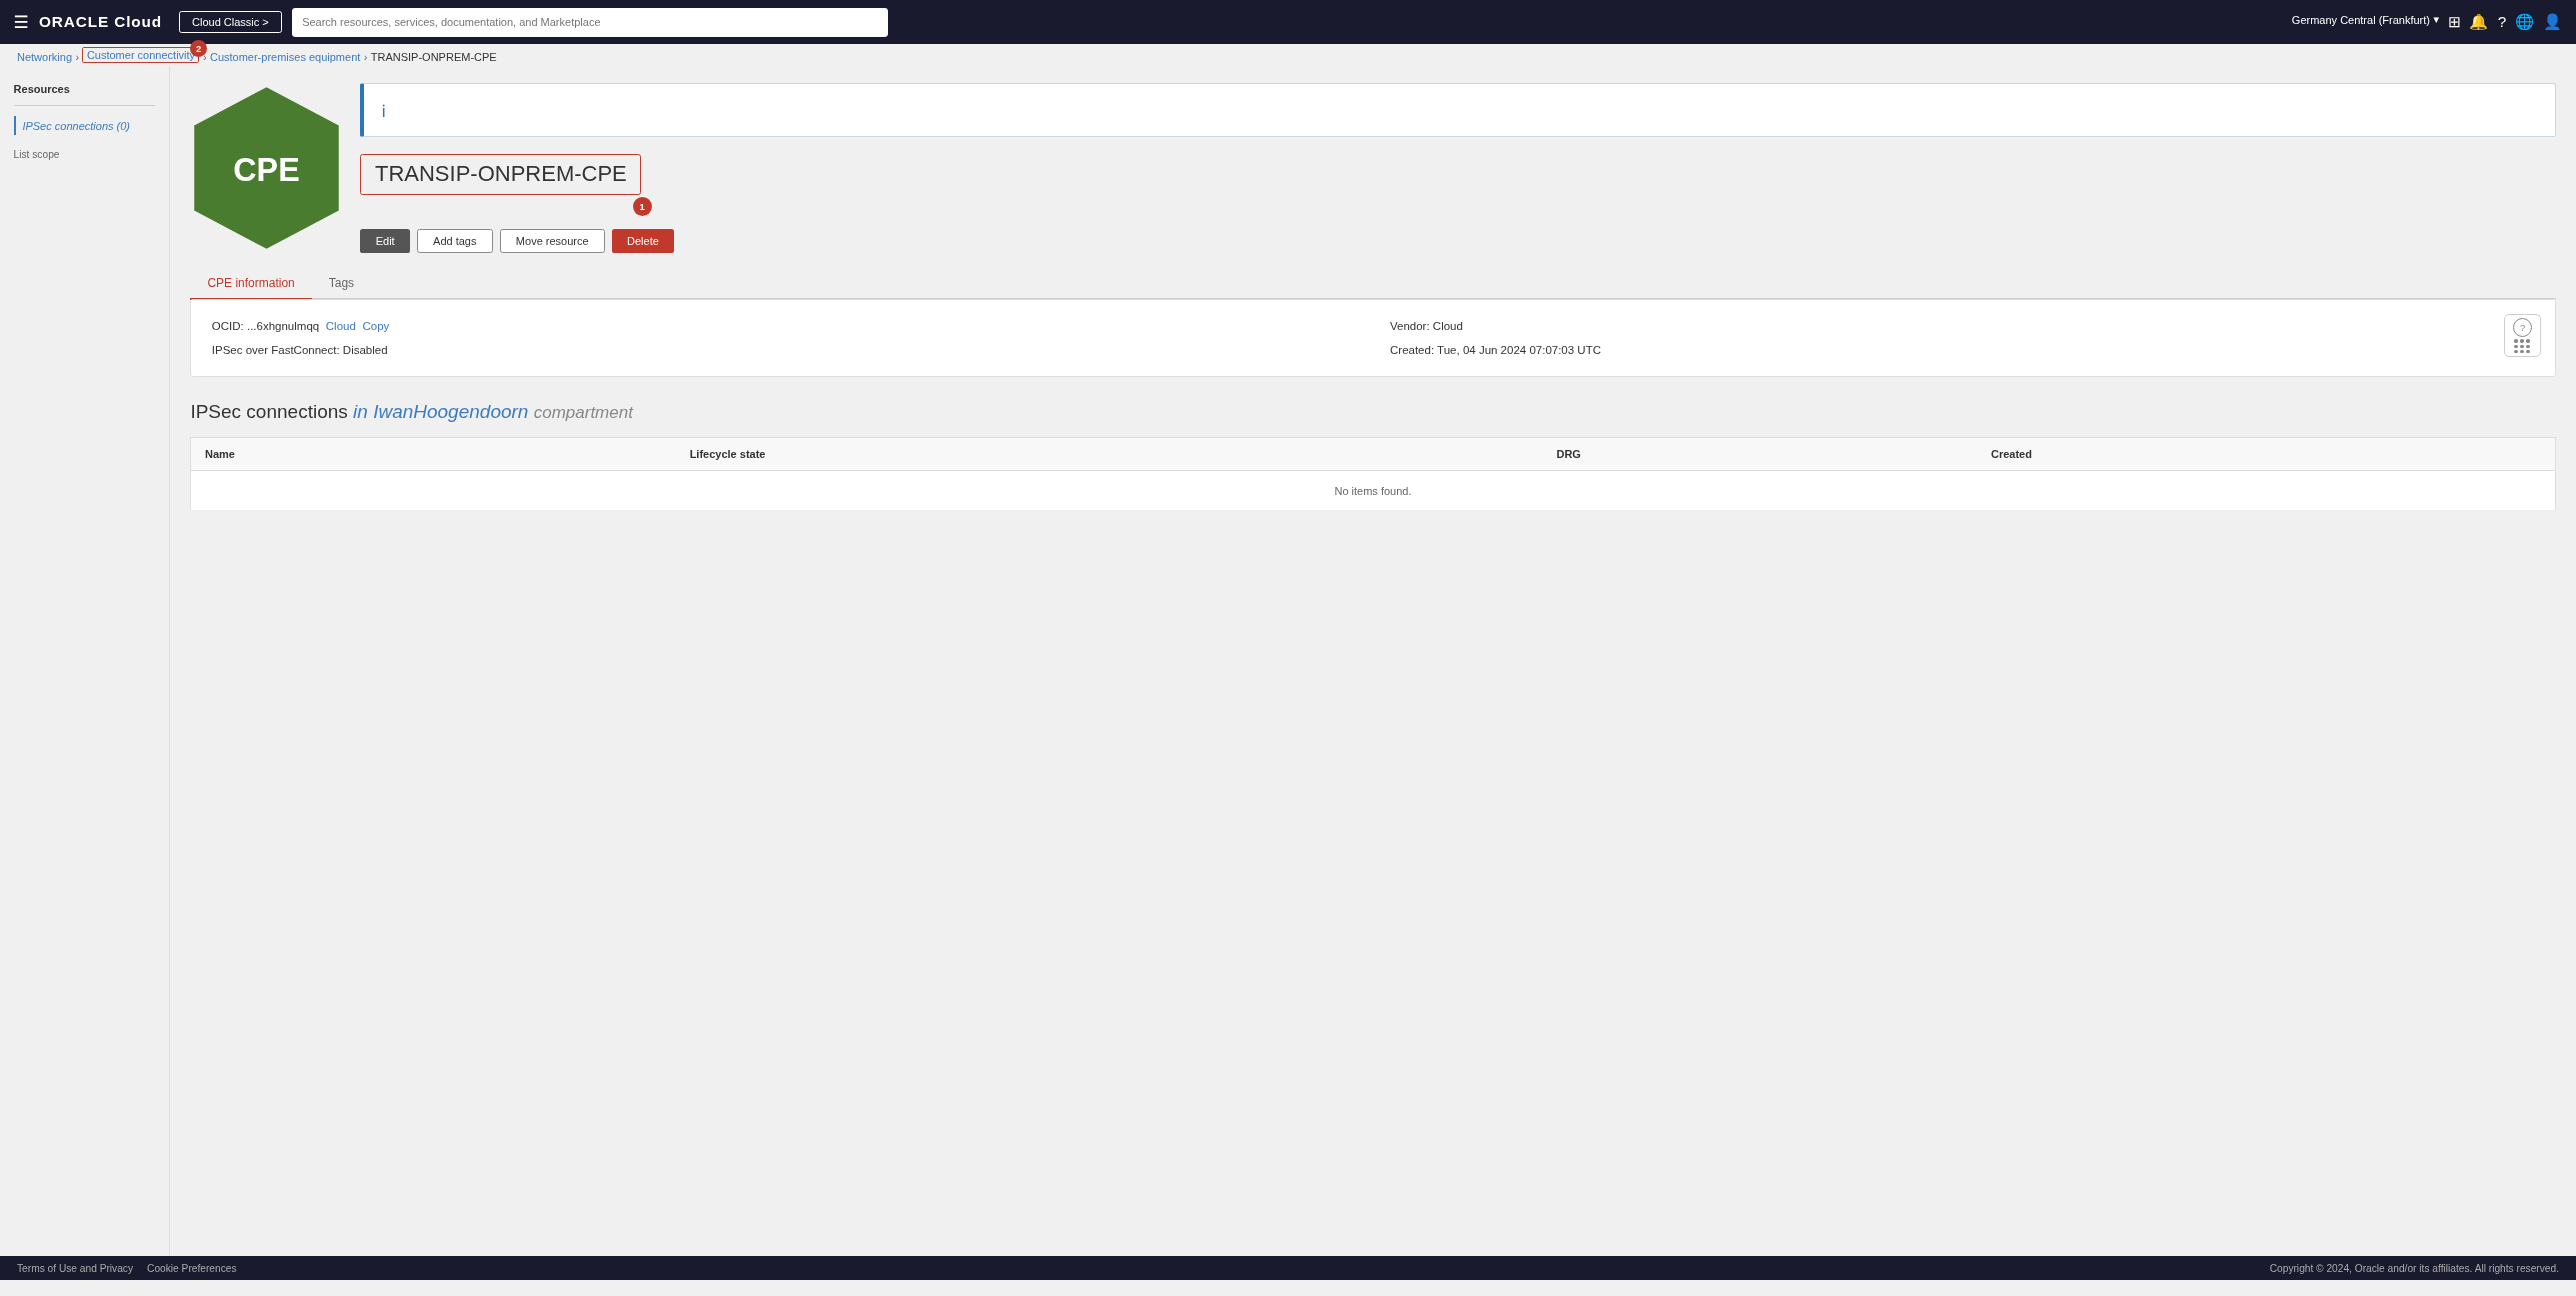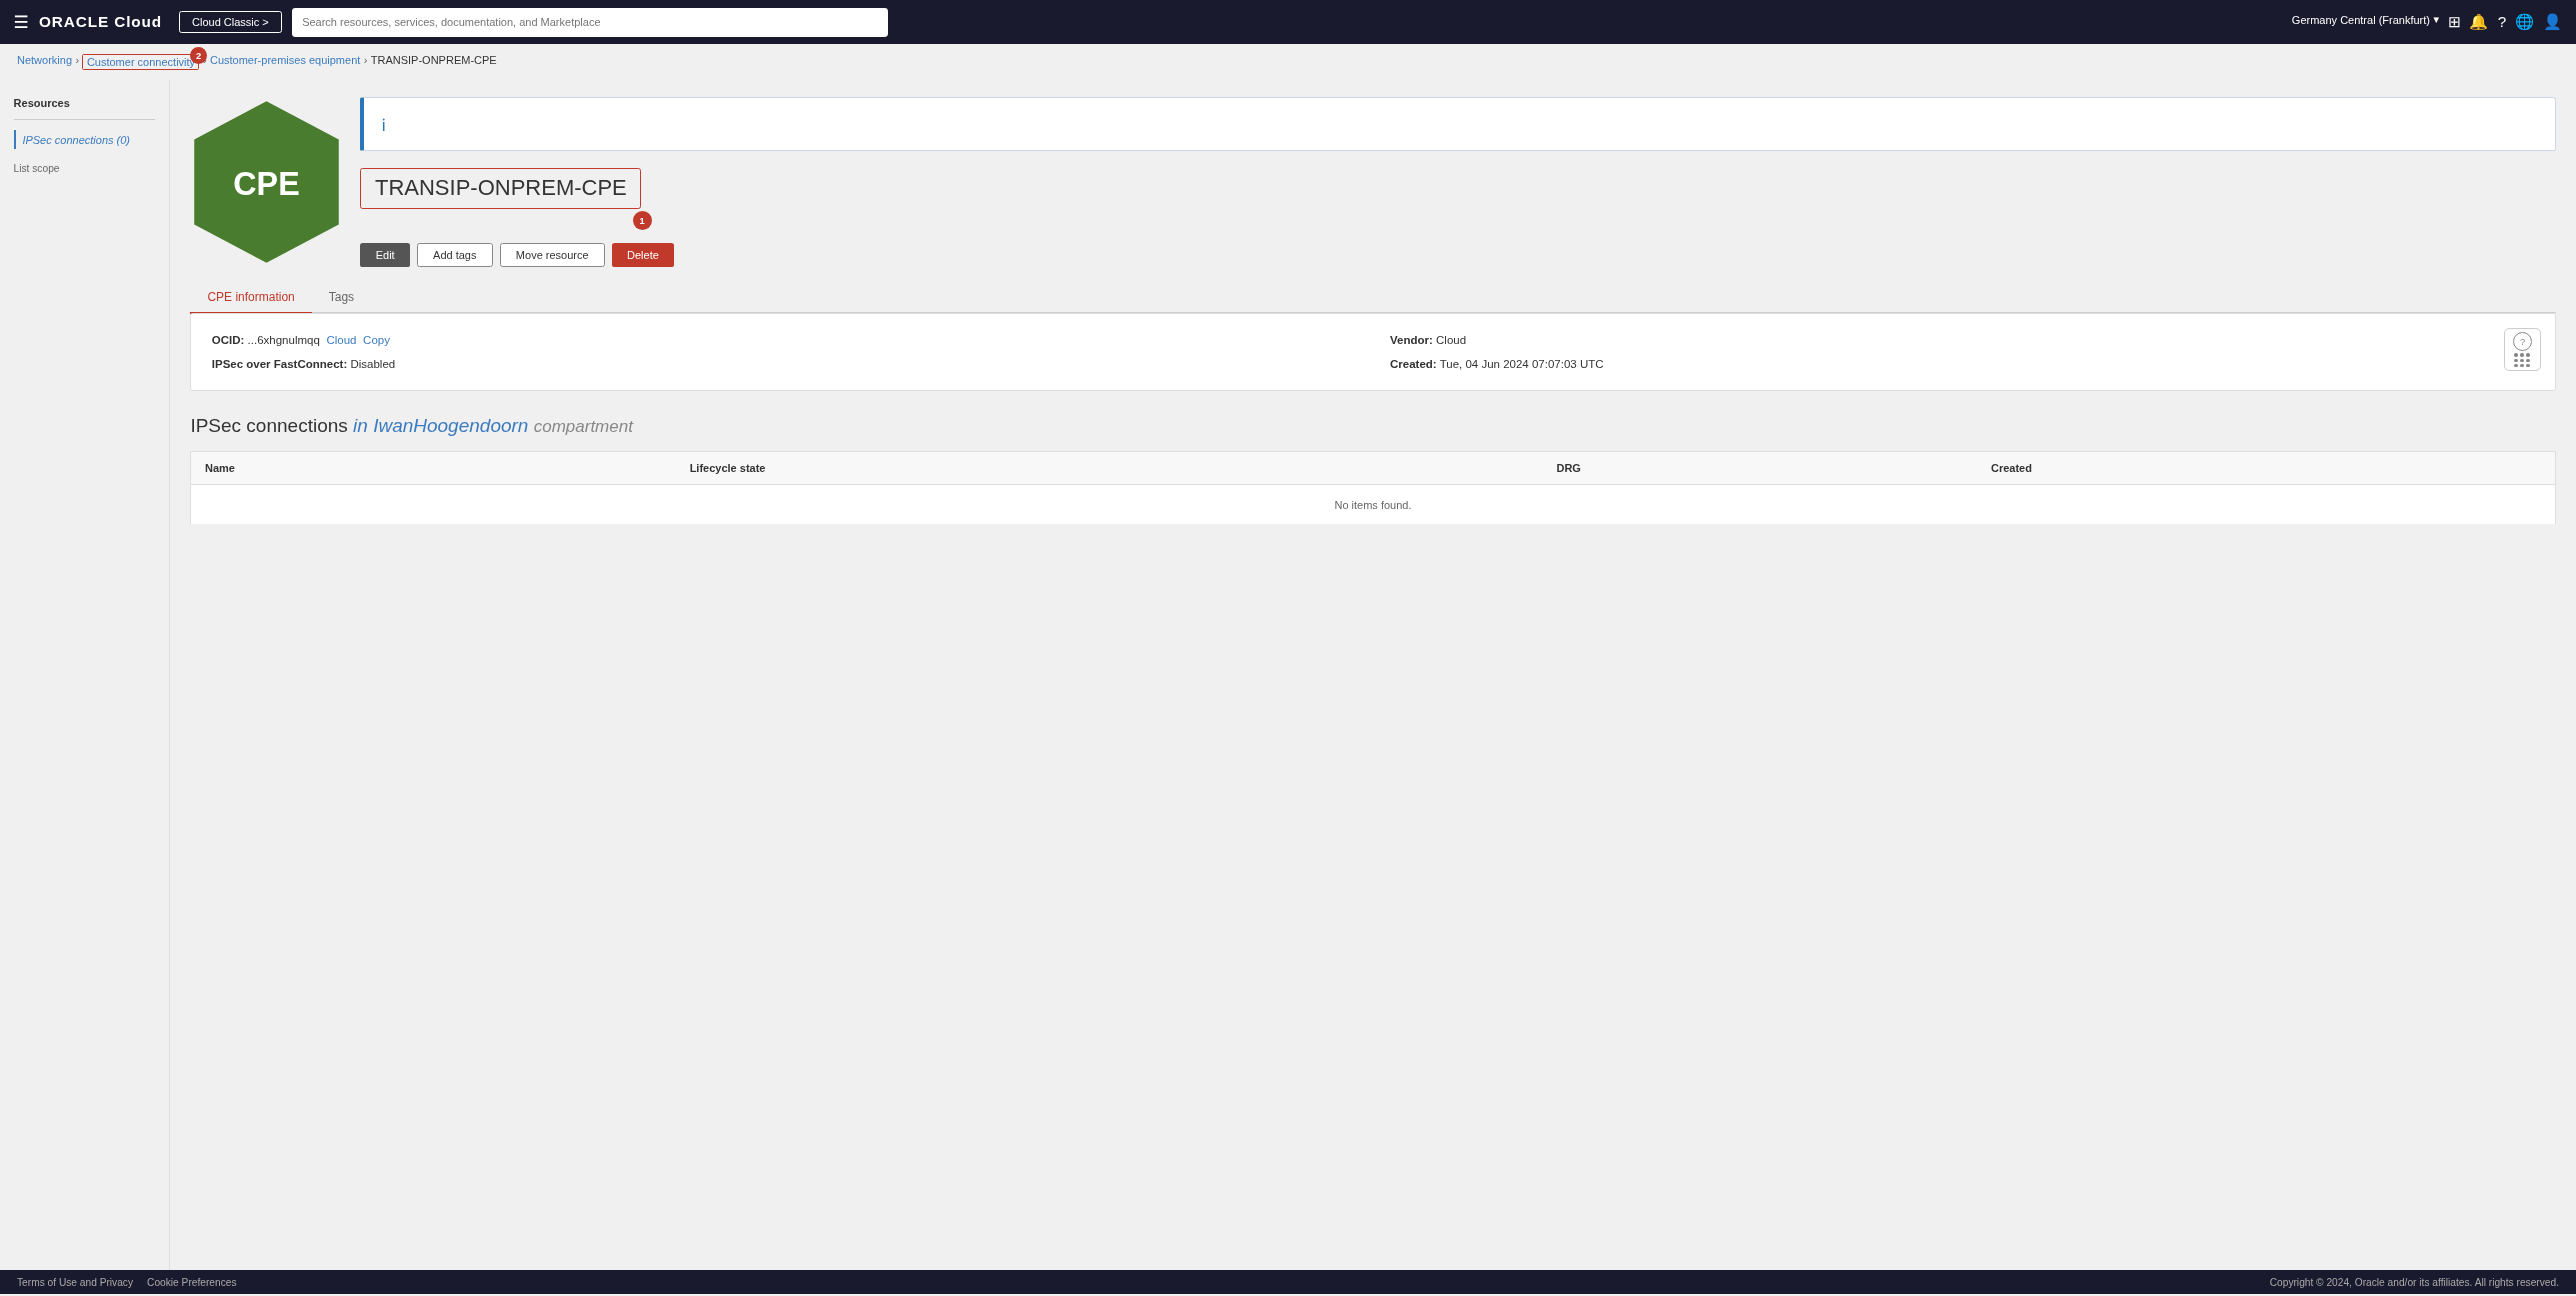--- a/index.html
+++ b/index.html
@@ -50,24 +50,24 @@
       cursor: pointer;
       display: flex;
       align-items: center;
       gap: 3.4px;
     }
     .nav-icon { font-size: 15.3px; cursor: pointer; color: white; }
 
     
     .breadcrumb-bar {
       background: #f0f0f0;
-      padding: 10px 17px;
-      font-size: 11px;
-      display: flex;
-      align-items: flex-start;
+      padding: 3px 17px;
+      font-size: 11px;
+      display: flex;
+      align-items: flex-end;
       gap: 3.4px;
     }
     .breadcrumb-link { color: #3b7bbf; cursor: pointer; text-decoration: none; }
     .breadcrumb-sep { color: #666; }
     .breadcrumb-current { color: #333; }
     .breadcrumb-highlight {
       border: 1.7px solid #c0392b;
       border-radius: 1.7px;
       padding: 0.9px 3.4px;
       position: relative;
@@ -275,21 +275,21 @@
     .info-grid {
       display: grid;
       grid-template-columns: 1fr 1fr;
       gap: 10.2px 34px;
     }
     .info-row {
       font-size: 11.5px;
       color: #333;
       line-height: 1.6;
     }
-    .info-label { font-weight: 700; }
+    .info-label { font-weight: 400; }
     .info-value { font-weight: 400; }
     .info-link { color: #3b7bbf; cursor: pointer; text-decoration: none; margin-left: 3.4px; }
     .blurred-val {
       background: #ccc;
       color: transparent;
       border-radius: 1.7px;
       padding: 0 25.6px;
       user-select: none;
     }
 

